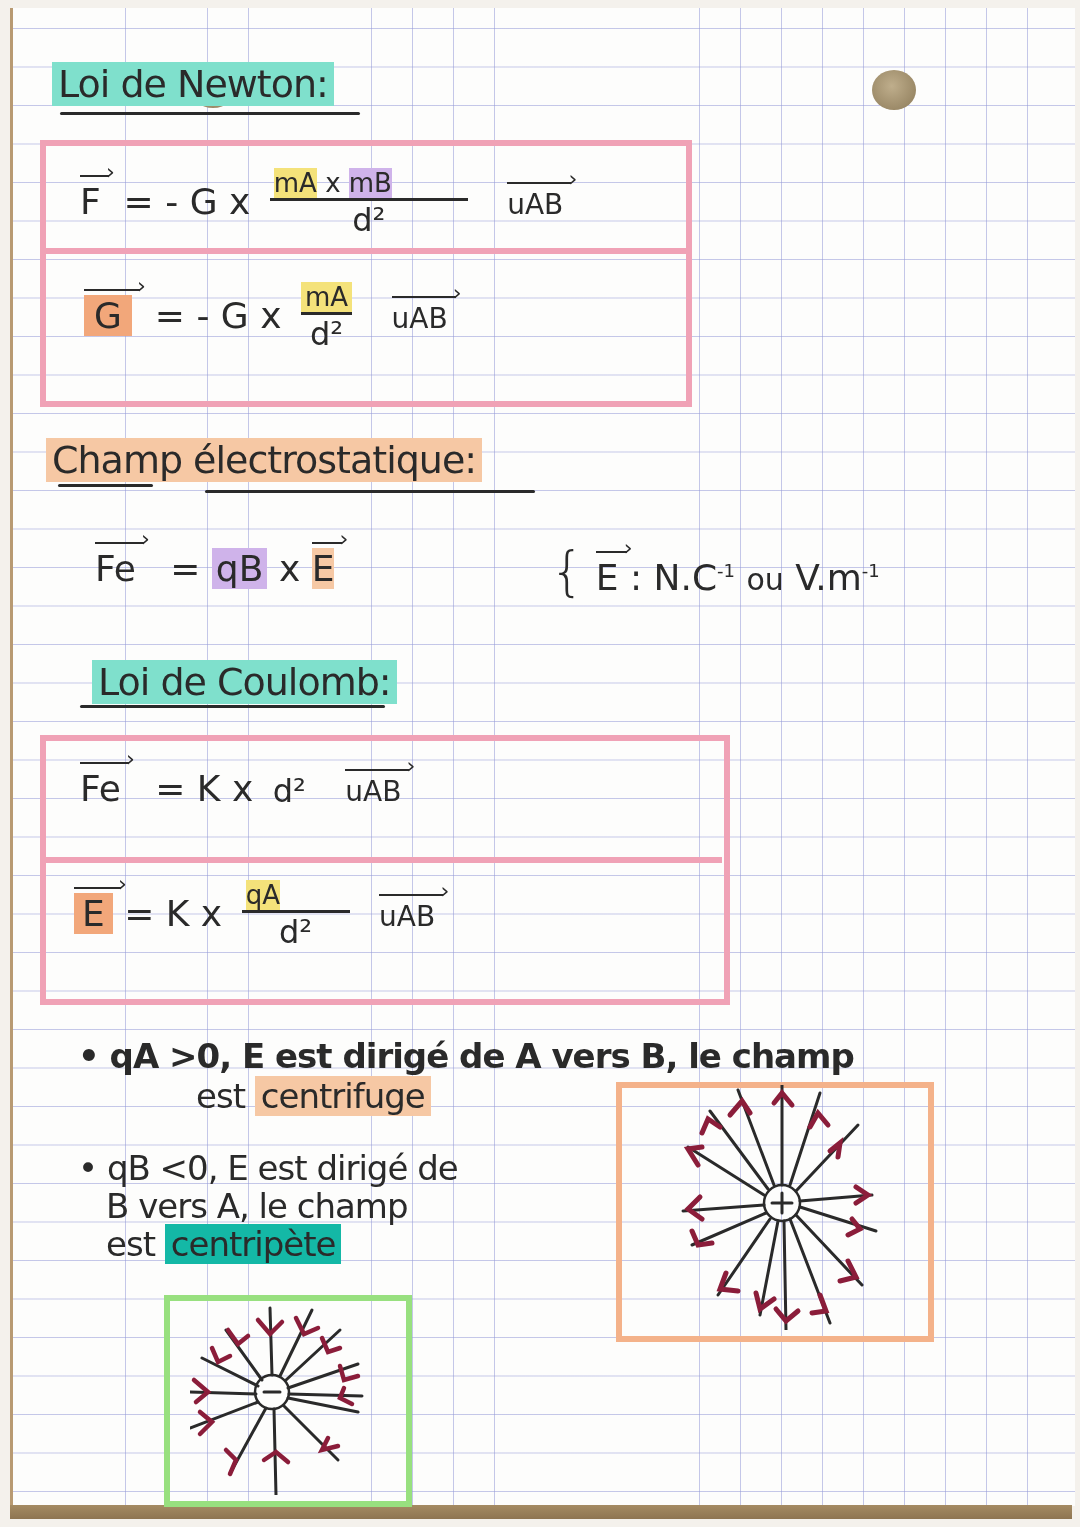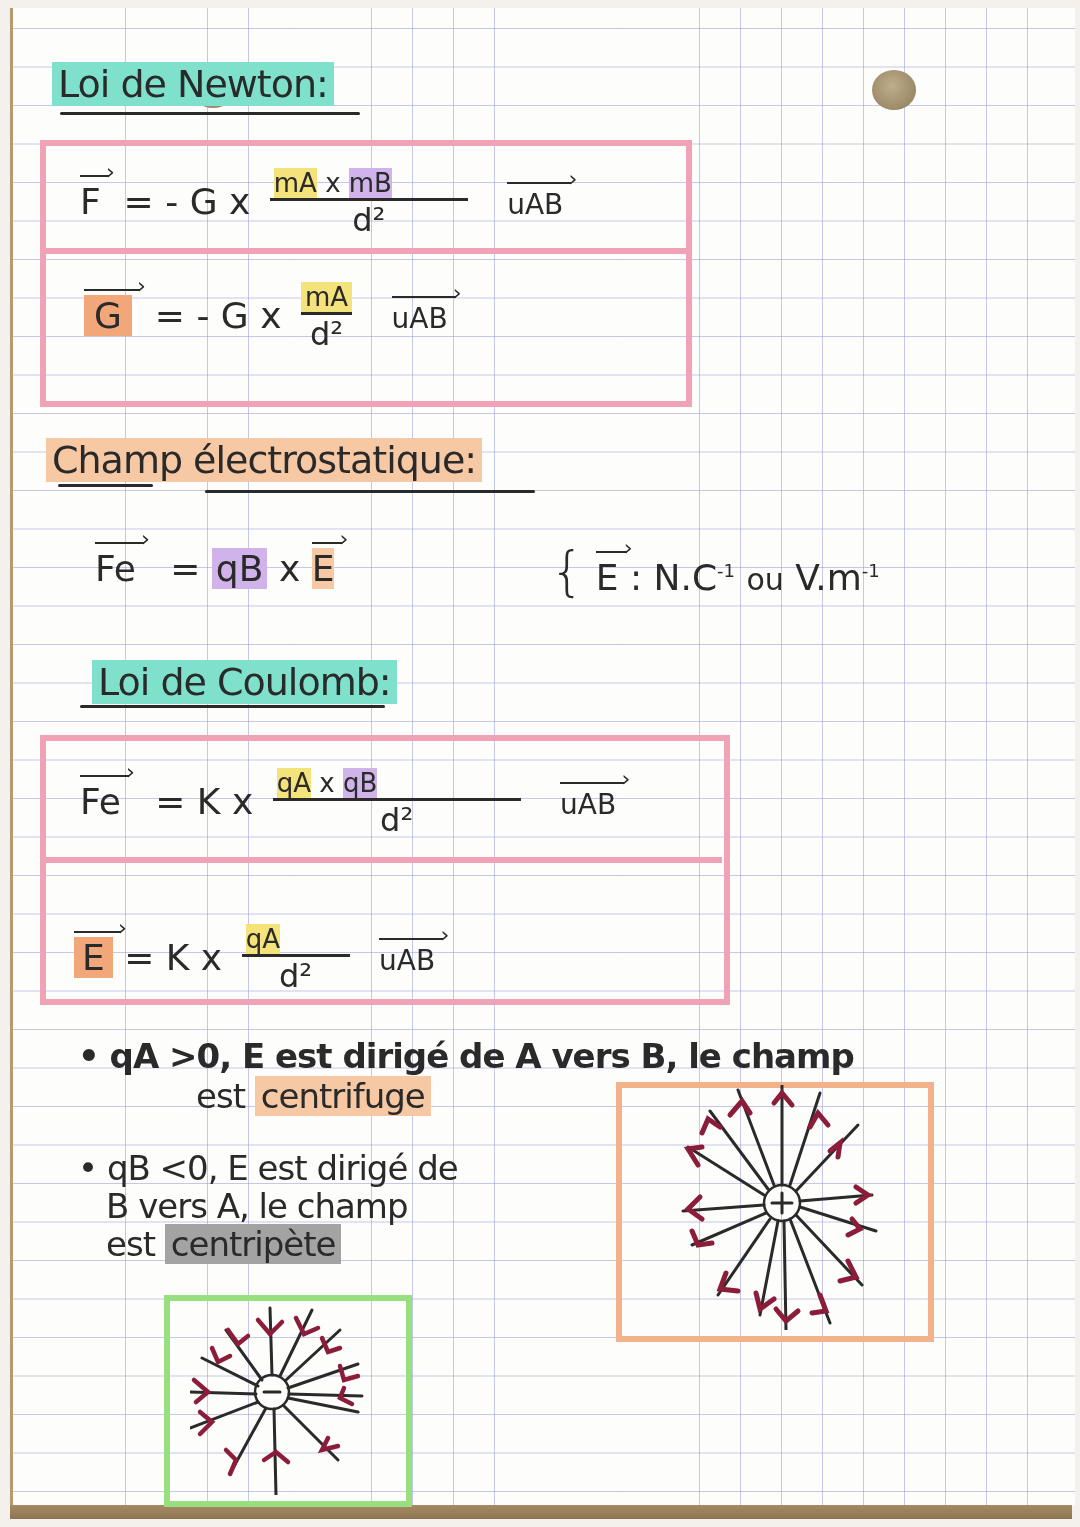--- a/index.html
+++ b/index.html
@@ -27,21 +27,21 @@
     background:radial-gradient(circle at 45% 40%, #bfae8c, #8c7a58);
   }
   .hw { position:absolute; color:#2a2a2a; white-space:nowrap; font-family:"DejaVu Sans", sans-serif; }
   .title { font-size:38px; letter-spacing:-1px; }
   .hl { padding:0 6px; }
   .hl-teal { background:#7fe0cc; }
   .hl-peach { background:#f6c8a4; }
   .hl-yellow { background:#f4e27a;text-align:center; }
   .hl-purple { background:#cfb3ea; }
   .hl-orange { background:#f2a77a; }
-  .hl-green { background:#a3a3a3;margin-top:10px; }
+  .hl-green { background:#14b8a6;margin-top:10px; }
   .underline { position:absolute; height:3px; background:#2a2a2a; border-radius:2px; }
   .box { position:absolute; }
   .box-pink { border:6px solid #f0a2b6; }
   .box-orange { border:6px solid #f4b28a; }
   .box-green { border:6px solid #98e07f; }
   .divider-pink { position:absolute; height:6px; background:#f0a2b6; }
   .eq { font-size:36px; }
   .frac { display:inline-flex; flex-direction:column; align-items:center; vertical-align:middle; margin:0 8px; }
   .frac .num { font-size:26px; padding:0 4px; border-bottom:3px solid #2a2a2a; }
   .frac .den { font-size:32px; }
@@ -120,31 +120,26 @@
 </div>
 <div class="underline" style="left:80px;top:705px;width:305px;"></div>
 
 <div class="box box-pink" style="left:40px;top:735px;width:678px;height:258px;"></div>
 <div class="divider-pink" style="left:46px;top:857px;width:676px;"></div>
 
 <div class="hw eq" style="left:80px;top:768px;">
   <span class="vec">Fe</span>
   &nbsp;&nbsp;<span>= K x</span>
   <span class="frac">
-    <span class="num" style="width:240px;">
-      <span class="hl-yellow">qA</span>
-      <span>x</span>
-      <span class="hl-purple">qB</span>
-    </span>
     <span class="den">d²</span>
   </span>
   <span class="vec" style="font-size:28px;margin-left:20px;">uAB</span>
 </div>
 
-<div class="hw eq" style="left:74px;top:880px;margin-top:44px;">
+<div class="hw eq" style="left:74px;top:880px;">
   <span class="vec hl-orange" style="padding:0 8px;">E</span>
   <span>= K x</span>
   <span class="frac">
     <span class="num" style="width:100px;">
       <span class="hl-yellow">qA</span>
     </span>
     <span class="den">d²</span>
   </span>
   <span class="vec" style="font-size:28px;margin-left:10px;">uAB</span>
 </div>

